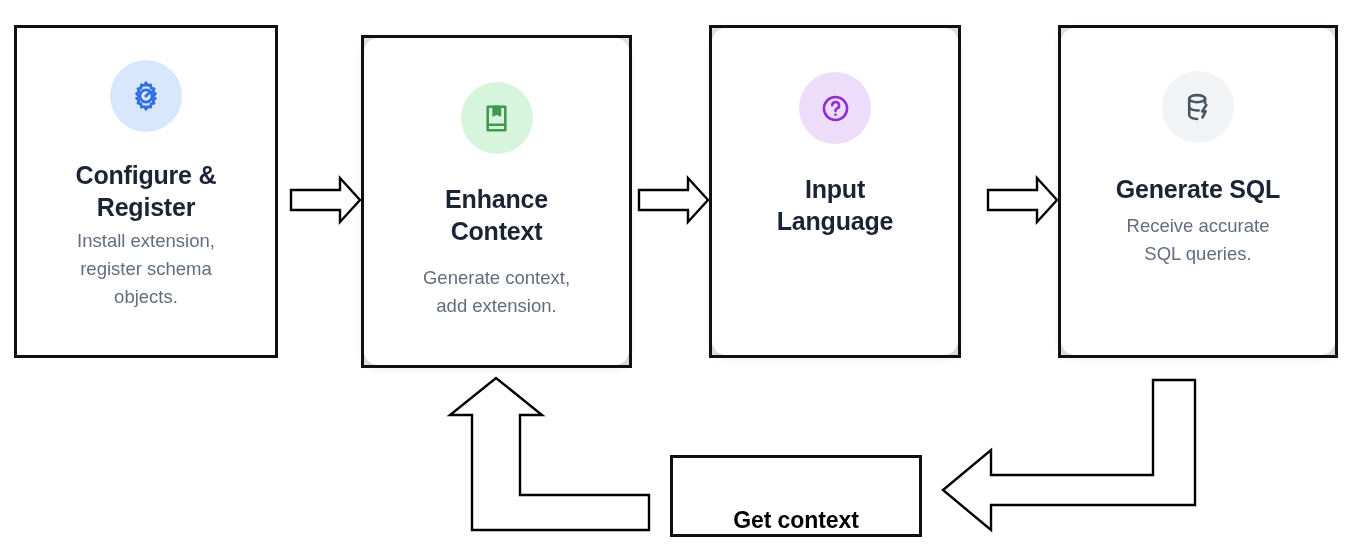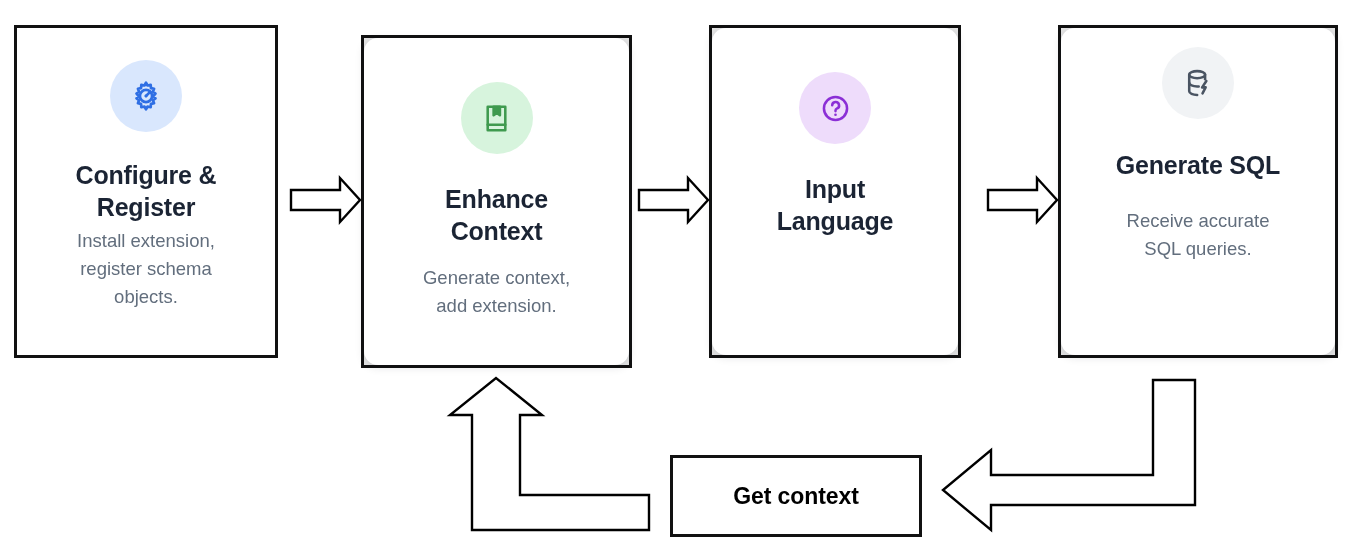--- a/index.html
+++ b/index.html
@@ -160,39 +160,39 @@
             <circle cx="12" cy="16.5" r="0.95" fill="#8b2fd6" stroke="none"></circle>
           </svg>
         </span>
       </div>
       <div class="card-title" style="margin-top:30px;">Input
 Language</div>
     </div>
   </div>
 
   <div class="card rounded" style="left:1058px; top:25px; width:280px; height:333px;">
-    <div class="card-inner" style="padding-top:19px;">
+    <div class="card-inner" style="padding-top:43px;">
       <div class="icon-badge" style="background:#f1f3f5;">
         <span>
           <svg width="34" height="34" viewBox="0 0 24 24" fill="none" stroke="#4a5462" stroke-width="1.8" stroke-linecap="round" stroke-linejoin="round">
             <ellipse cx="11.4" cy="6.1" rx="5.6" ry="2.5"></ellipse>
             <path d="M5.8 6.1v11.8c0 1.38 2.51 2.5 5.6 2.5"></path>
             <path d="M17 6.1v3.3"></path>
             <path d="M5.8 11.9c0 1.38 2.51 2.5 5.6 2.5h1.1"></path>
             <path d="M17.9 10.6 14.9 15.1h2.5l-2.2 4.2"></path>
           </svg>
         </span>
       </div>
       <div class="card-title" style="margin-top:31px;">Generate SQL</div>
-      <div class="card-desc" style="margin-top:25px;">Receive accurate
+      <div class="card-desc" style="margin-top:6px;">Receive accurate
 SQL queries.</div>
     </div>
   </div>
 
-  <div class="plain-box" style="left:670px; top:455px; width:252px; height:82px;">
+  <div class="plain-box" style="left:670px; top:455px; width:252px; height:82px;align-items:flex-end;">
     <span class="plain-box-label">Get context</span>
   </div>
 
   <svg id="wires" viewBox="0 0 1348 552">
 
     <polygon class="wire" points="291,190 340,190 340,178 360,200 340,222 340,210 291,210"></polygon>
 
     <polygon class="wire" points="639,190 688,190 688,178 708,200 688,222 688,210 639,210"></polygon>
 
     <polygon class="wire" points="988,190 1037,190 1037,178 1057,200 1037,222 1037,210 988,210"></polygon>

